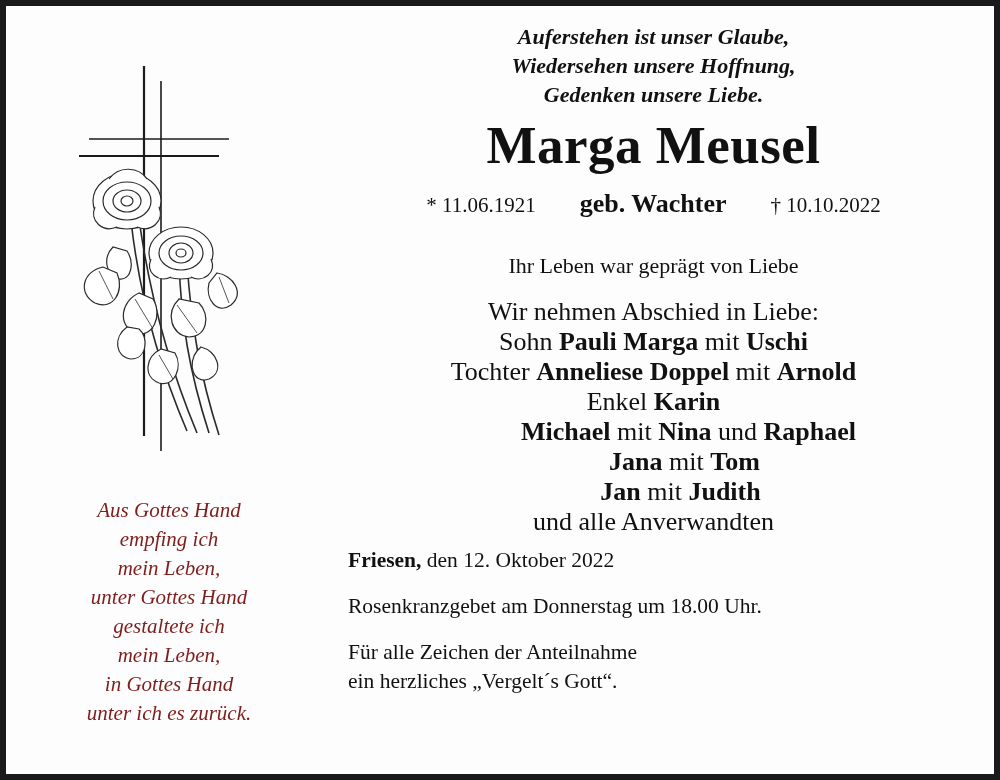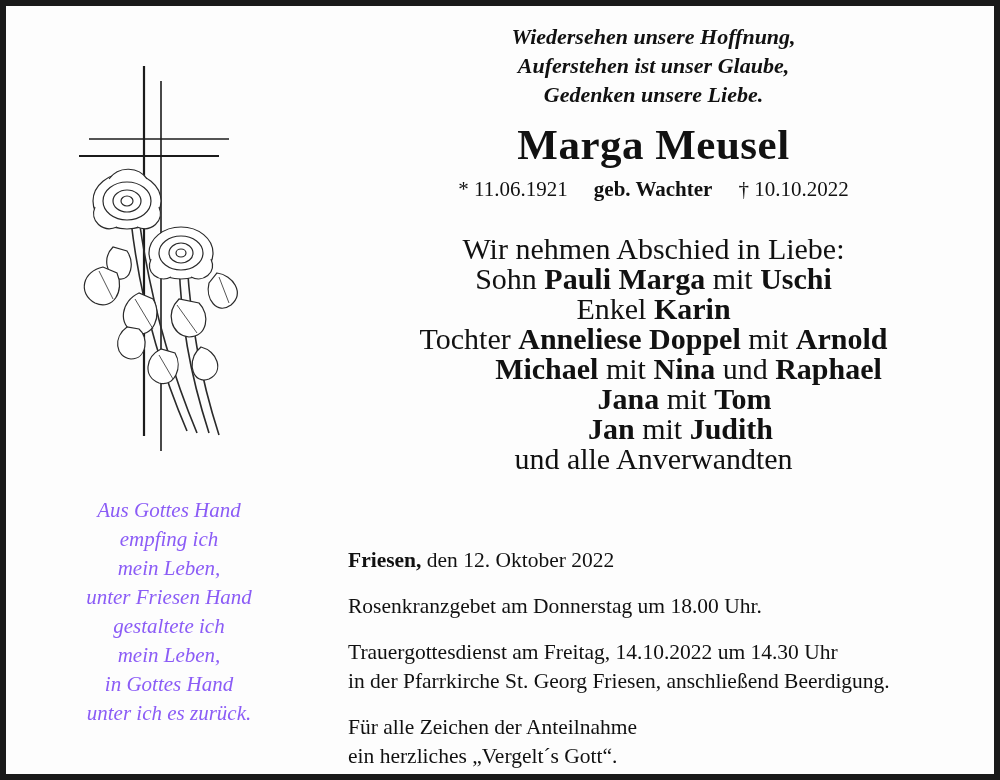--- a/index.html
+++ b/index.html
@@ -41,21 +41,21 @@
   }
   .verse {
     position: absolute;
     left: 0;
     top: 480px;
     width: 290px;
     text-align: center;
     font-style: italic;
     font-size: 21px;
     line-height: 29px;
-    color: #8b5cf6;
+    color: #7f1d1d;
     font-family: Liberation Serif, serif;
   }
 
   
   .right-col {
     position: absolute;
     left: 315px;
     top: 16px;
     width: 665px;
   }
@@ -63,45 +63,45 @@
     text-align: center;
     font-style: italic;
     font-weight: bold;
     font-size: 22px;
     line-height: 29px;
     margin: 0 0 6px 0;
   }
   .name {
     text-align: center;
     font-weight: bold;
-    font-size: 43px;
+    font-size: 53px;
     line-height: 60px;
     letter-spacing: 0.5px;
-    margin: 4px 0 2px 0;
+    margin: 4px 0 14px 0;
   }
   .dates {
     display: flex;
     justify-content: center;
     align-items: baseline;
-    gap: 26px;
+    gap: 44px;
     font-size: 22px;
     margin-bottom: 32px;
   }
   .dates .born, .dates .died { font-size: 21px; }
-  .dates .maiden { font-weight: bold; font-size: 21px; }
+  .dates .maiden { font-weight: bold; font-size: 26px; }
 
   .para {
     text-align: center;
     font-size: 22px;
     line-height: 30px;
     margin: 0 0 16px 0;
   }
   .mourn {
     text-align: center;
-    font-size: 30px;
+    font-size: 26px;
     line-height: 30px;
     margin: 0 0 6px 0;
   }
   .mourn .ln { display: block; white-space: nowrap; }
   .mourn b { font-weight: bold; }
   .indent1 { padding-left: 70px; }
   .indent2 { padding-left: 62px; }
   .indent3 { padding-left: 54px; }
 
   
@@ -184,76 +184,73 @@
               <path d="M90 294 L104 318"></path>
             </g>
           </g>
         </svg>
       </div>
 
       <div class="verse">
         <div>Aus Gottes Hand</div>
         <div>empfing ich</div>
         <div>mein Leben,</div>
-        <div>unter Friesen Hand</div>
+        <div>unter Gottes Hand</div>
         <div>gestaltete ich</div>
         <div>mein Leben,</div>
         <div>in Gottes Hand</div>
         <div>unter ich es zurück.</div>
       </div>
     </div>
 
     <div class="right-col">
 
       <div class="motto">
+        <div>Auferstehen ist unser Glaube,</div>
         <div>Wiedersehen unsere Hoffnung,</div>
-        <div>Auferstehen ist unser Glaube,</div>
         <div>Gedenken unsere Liebe.</div>
       </div>
 
       <div class="name">Marga Meusel</div>
 
       <div class="dates">
         <span class="born">
           <span>*</span>
           <span>11.06.1921</span>
         </span>
         <span class="maiden">geb. Wachter</span>
         <span class="died">
           <span>†</span>
           <span>10.10.2022</span>
         </span>
       </div>
 
       <div class="para">
+        <div>Ihr Leben war geprägt von Liebe</div>
       </div>
 
       <div class="mourn">
         <div>Wir nehmen Abschied in Liebe:</div>
         <div id="mourner-lines">
             <div class="ln "><span>Sohn </span><b>Pauli Marga</b><span> mit </span><b>Uschi</b></div>
+            <div class="ln "><span>Tochter </span><b>Anneliese Doppel</b><span> mit </span><b>Arnold</b></div>
             <div class="ln "><span>Enkel </span><b>Karin</b></div>
-            <div class="ln "><span>Tochter </span><b>Anneliese Doppel</b><span> mit </span><b>Arnold</b></div>
             <div class="ln indent1"><b>Michael</b><span> mit </span><b>Nina</b><span> und </span><b>Raphael</b></div>
             <div class="ln indent2"><b>Jana</b><span> mit </span><b>Tom</b></div>
             <div class="ln indent3"><b>Jan</b><span> mit </span><b>Judith</b></div>
           </div>
         <div>und alle Anverwandten</div>
       </div>
     </div>
 
     <div class="bottom">
       <p>
         <b>Friesen,</b><span> den 12. Oktober 2022</span>
       </p>
       <p>Rosenkranzgebet am Donnerstag um 18.00 Uhr.</p>
       <p>
-        <span>Trauergottesdienst am Freitag, 14.10.2022 um 14.30 Uhr</span><br>
-        <span>in der Pfarrkirche St. Georg Friesen, anschließend Beerdigung.</span>
-      </p>
-      <p>
         <span>Für alle Zeichen der Anteilnahme</span><br>
         <span>ein herzliches „Vergelt´s Gott“.</span>
       </p>
     </div>
 
   </div>
 </div>
 
 </body></html>

